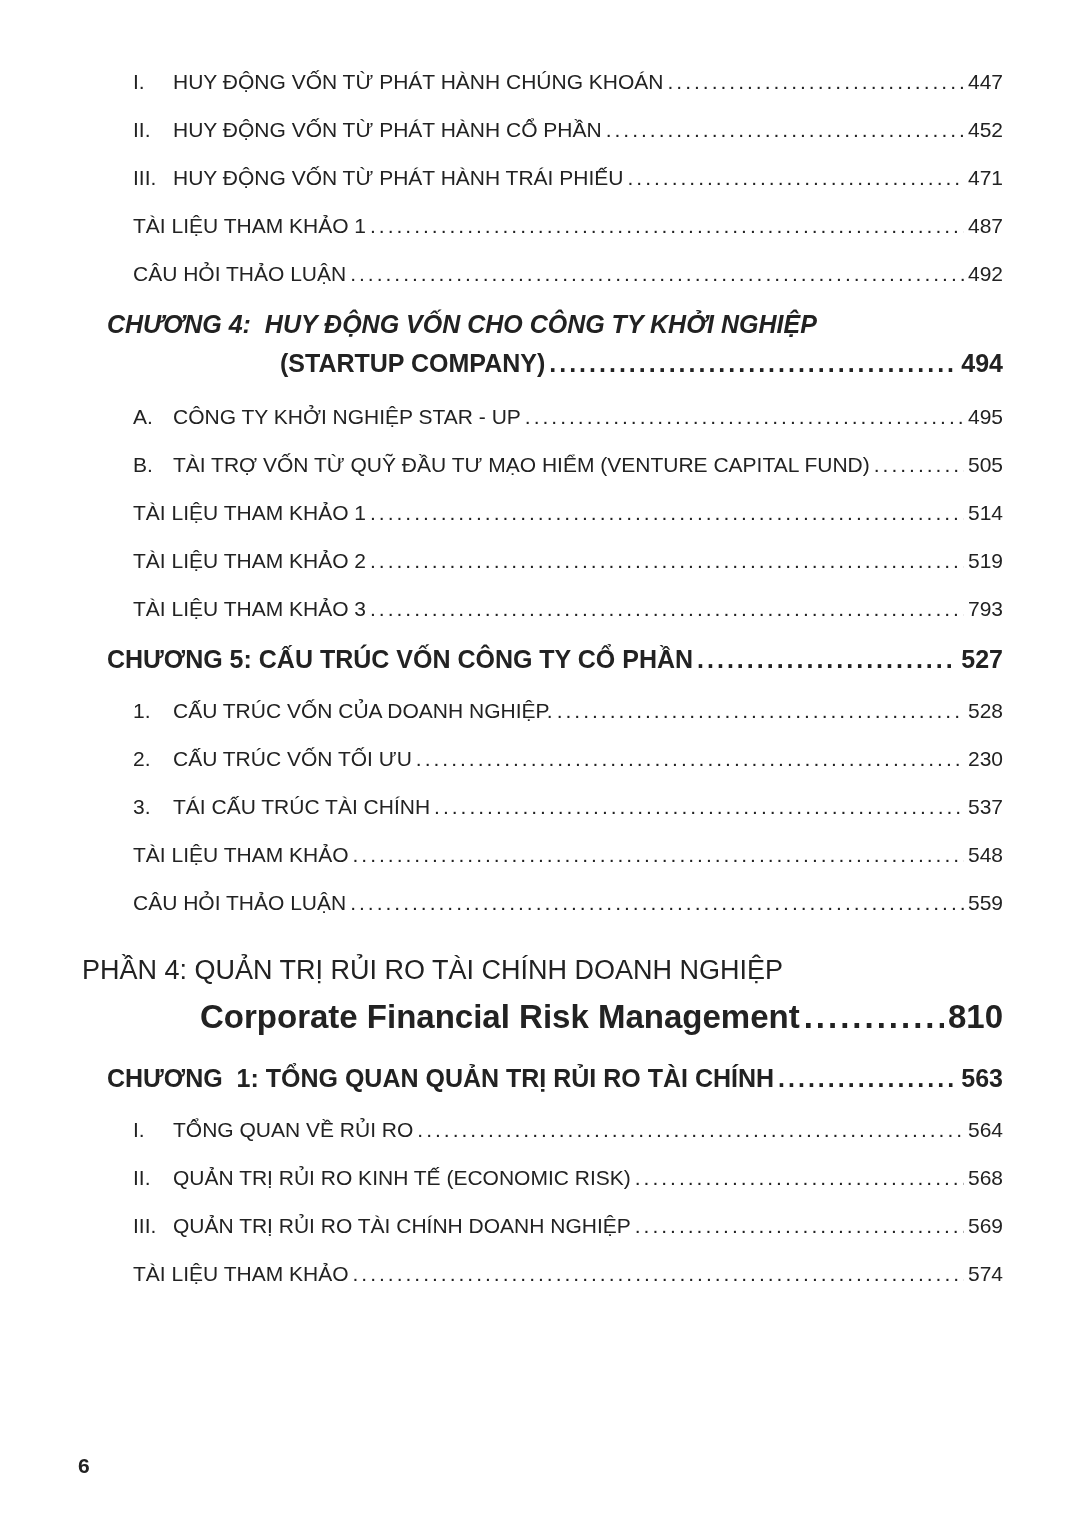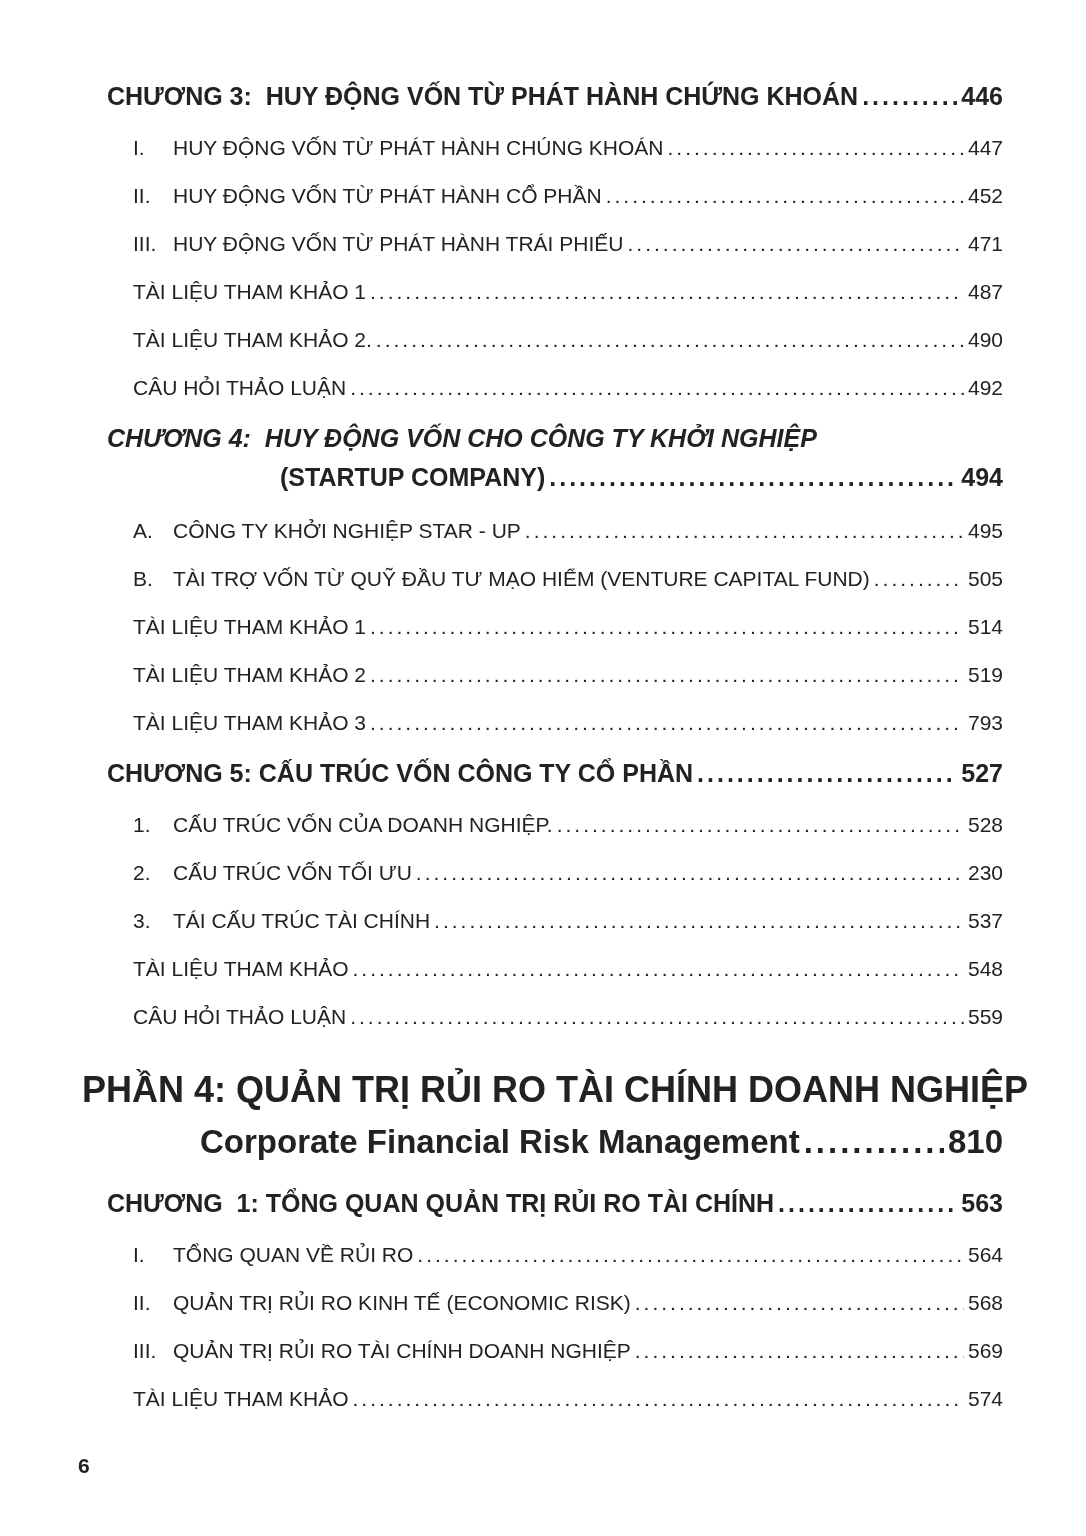--- a/index.html
+++ b/index.html
@@ -48,22 +48,22 @@
     margin-bottom: 24px;
   }
   .prefix {
     display: inline-block;
     min-width: 40px;
     white-space: pre;
     flex-shrink: 0;
   }
 
   .part-heading {
-    font-size: 36px;
-    font-weight: bold;
+    font-size: 27px;
+    font-weight: normal;
     margin: 40px 0 0 -25px;
   }
   .part-line2 {
     font-size: 33px;
     font-weight: bold;
     margin: 12px 0 28px 93px;
   }
 
   .footer-page {
     position: absolute;
@@ -71,25 +71,20 @@
     bottom: 58px;
     font-size: 21px;
     font-weight: bold;
   }
 </style>
 </head>
 <body>
 
 <div class="content">
 
-  <div class="toc-row chapter-heading">
-    <span class="label">CHƯƠNG 3:  HUY ĐỘNG VỐN TỪ PHÁT HÀNH CHỨNG KHOÁN</span>
-    <span class="dots"></span>
-    <span class="pageno">446</span>
-  </div>
 
   <div class="toc-row entry">
     <span class="prefix">I.</span>
     <span class="label">HUY ĐỘNG VỐN TỪ PHÁT HÀNH CHÚNG KHOÁN</span>
     <span class="dots"></span>
     <span class="pageno">447</span>
   </div>
   <div class="toc-row entry">
     <span class="prefix">II.</span>
     <span class="label">HUY ĐỘNG VỐN TỪ PHÁT HÀNH CỔ PHẦN</span>
@@ -101,25 +96,20 @@
     <span class="label">HUY ĐỘNG VỐN TỪ PHÁT HÀNH TRÁI PHIẾU</span>
     <span class="dots"></span>
     <span class="pageno">471</span>
   </div>
   <div class="toc-row entry">
     <span class="label">TÀI LIỆU THAM KHẢO 1</span>
     <span class="dots"></span>
     <span class="pageno">487</span>
   </div>
   <div class="toc-row entry">
-    <span class="label">TÀI LIỆU THAM KHẢO 2.</span>
-    <span class="dots"></span>
-    <span class="pageno">490</span>
-  </div>
-  <div class="toc-row entry">
     <span class="label">CÂU HỎI THẢO LUẬN</span>
     <span class="dots"></span>
     <span class="pageno">492</span>
   </div>
 
   <div class="toc-row chapter-heading chapter-line1-only">
     <span class="label">CHƯƠNG 4:  HUY ĐỘNG VỐN CHO CÔNG TY KHỞI NGHIỆP</span>
   </div>
   <div class="toc-row chapter-line2">
     <span class="label">(STARTUP COMPANY)</span>

